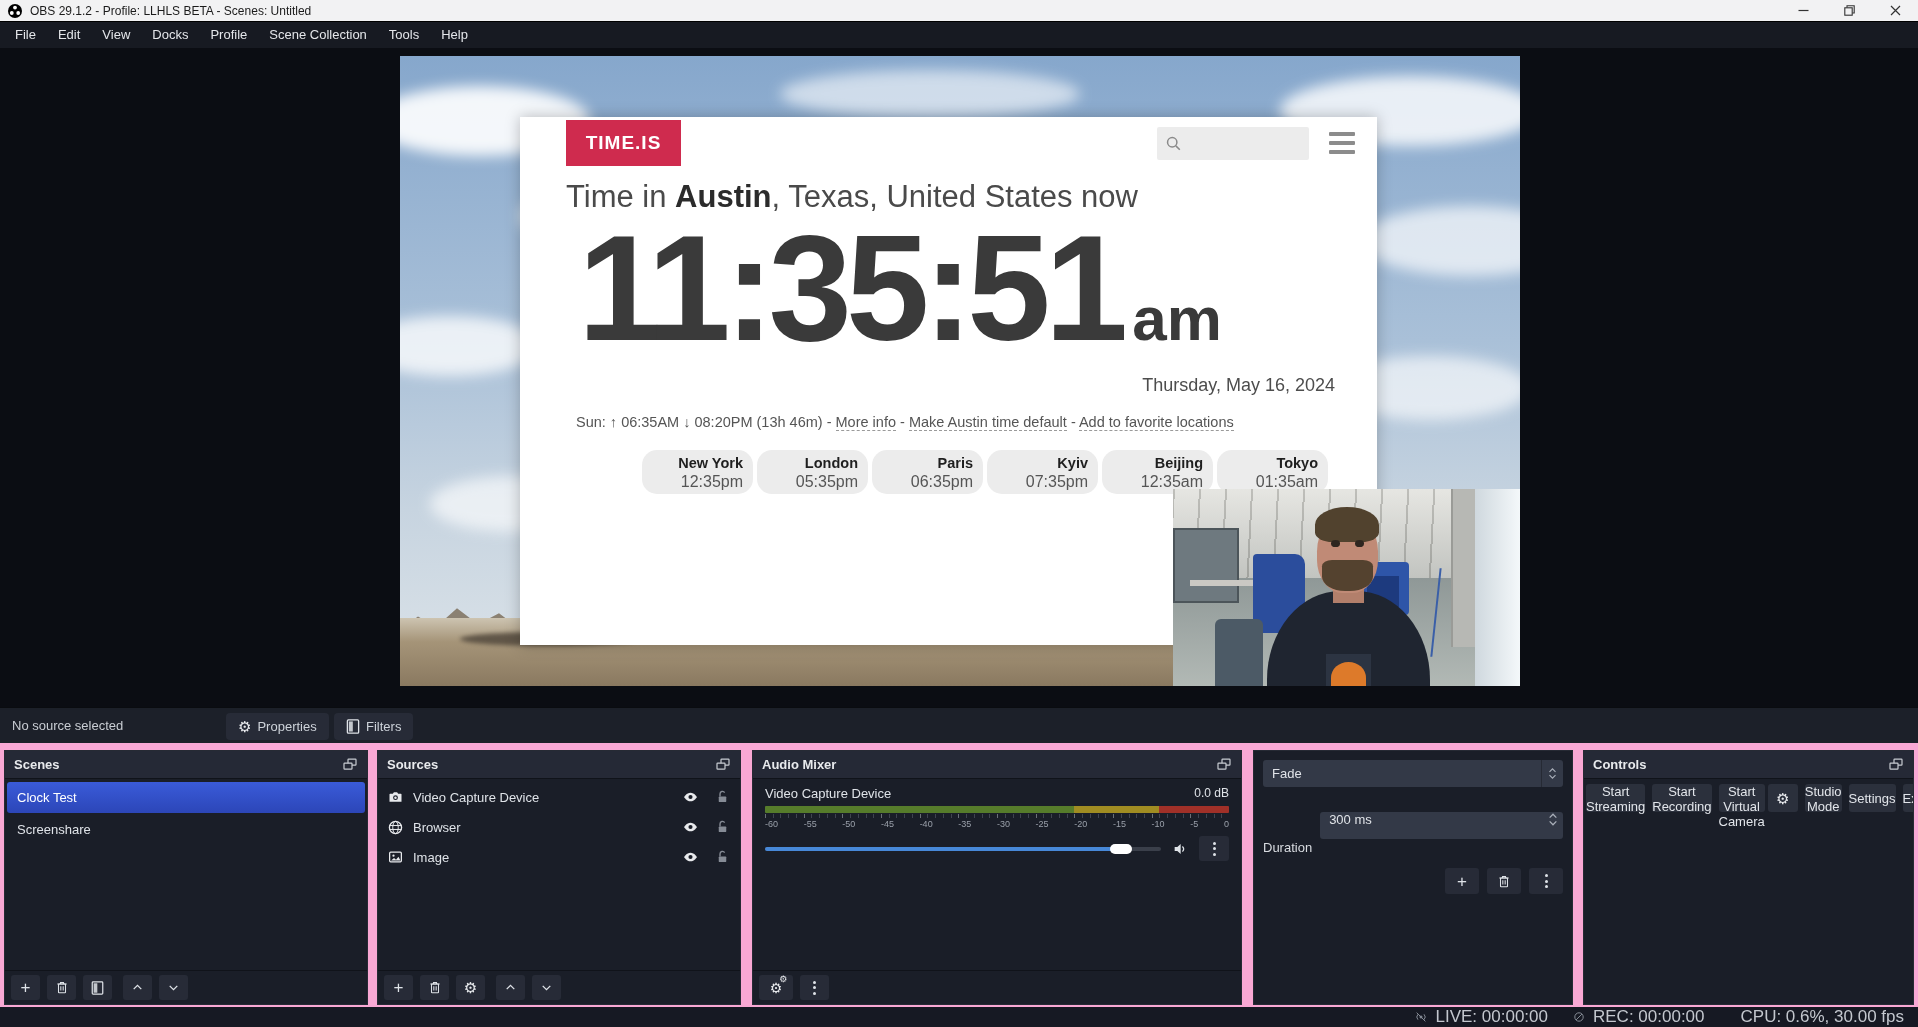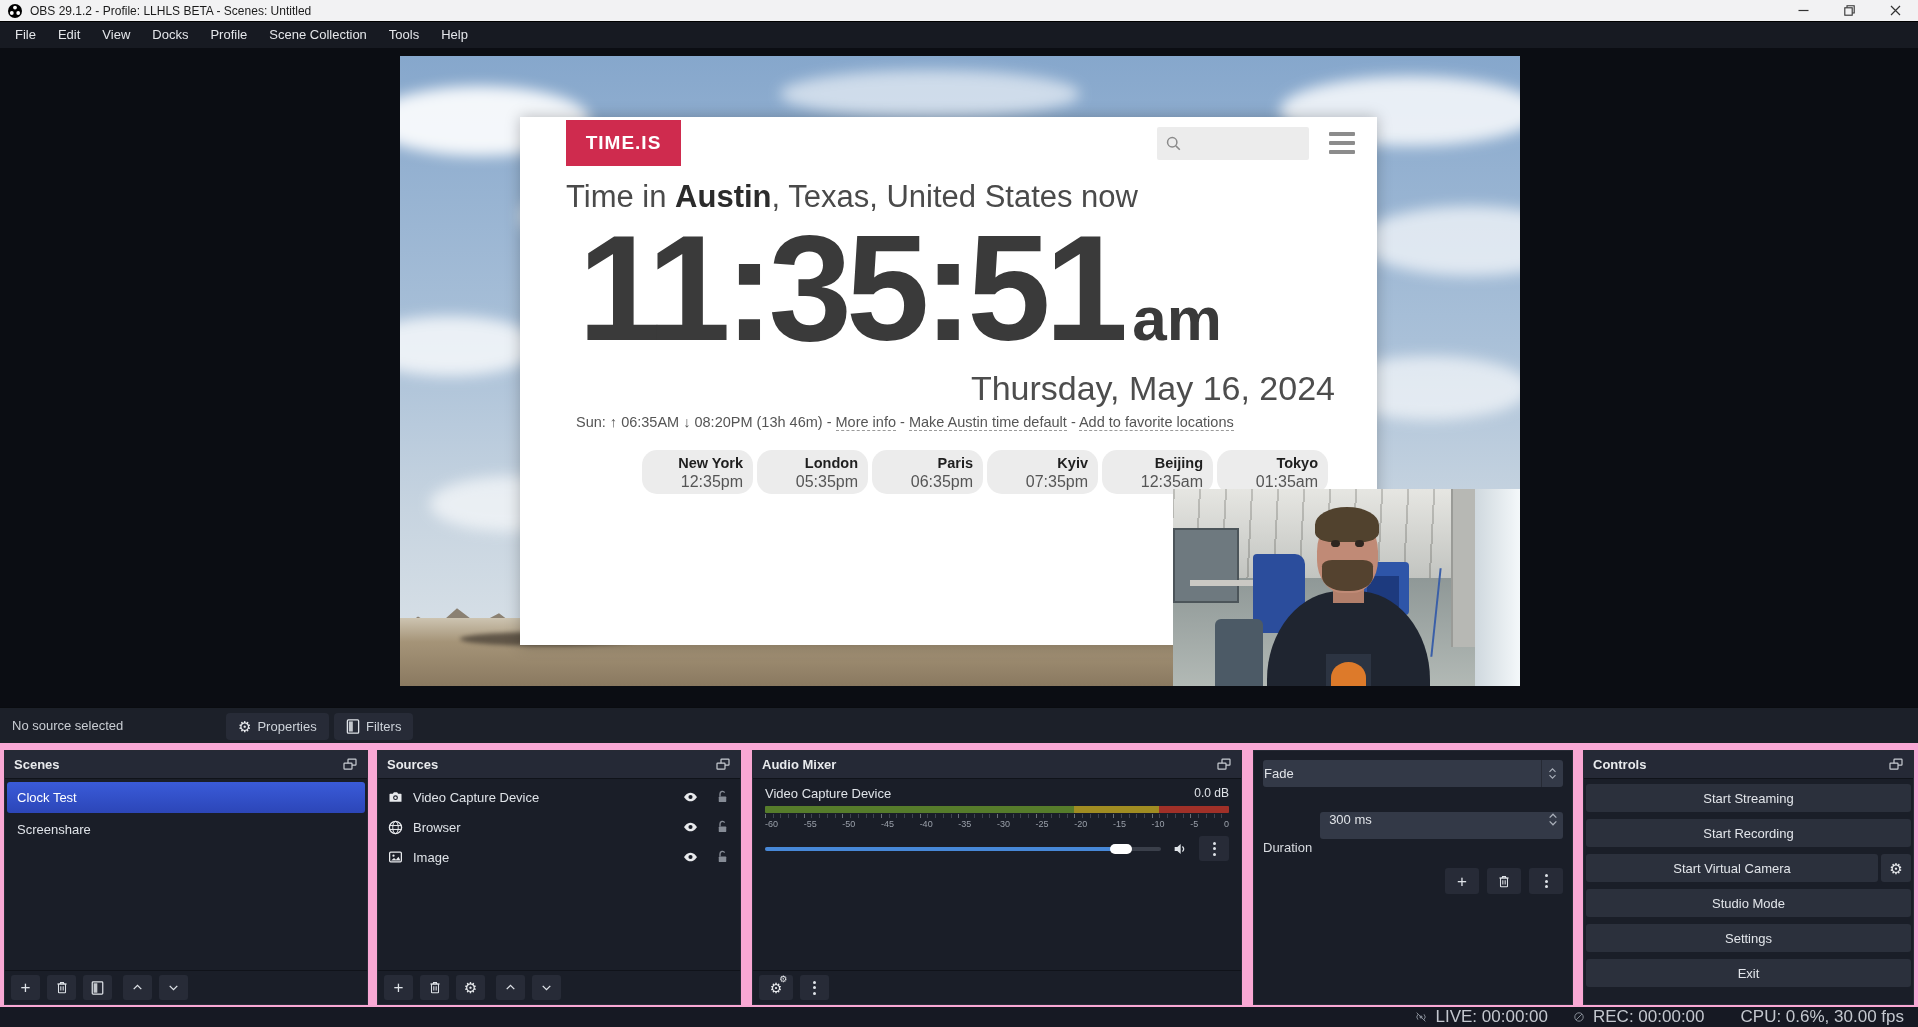--- a/index.html
+++ b/index.html
@@ -40,21 +40,21 @@
     border-radius:2px; display:flex; align-items:center; padding-left:8px; }
   #ti-search input { border:none; outline:none; background:transparent; width:110px; font-size:14px; margin-left:6px; }
   #ti-burger { position:absolute; right:22px; top:15px; width:26px; height:22px;
     display:flex; flex-direction:column; justify-content:space-between; cursor:pointer; }
   #ti-burger span { height:4px; background:#8c8c8c; border-radius:1px; }
   #ti-h1 { position:absolute; left:46px; top:62px; font-size:31px; color:#4a4a4a; white-space:nowrap; }
   #ti-h1 b { color:#2b2b2b; }
   #ti-clock { position:absolute; left:58px; top:96px; color:#3a3a3a; white-space:nowrap; }
   #ti-time { font-size:150px; font-weight:bold; letter-spacing:-6px; line-height:1; }
   #ti-ampm { font-size:62px; font-weight:bold; margin-left:10px; letter-spacing:0; }
-  #ti-date { position:absolute; right:42px; top:252px; font-size:34px; color:#4d4d4d; }
+  #ti-date { position:absolute; right:42px; top:258px; font-size:18px; color:#4d4d4d; }
   #ti-sun { position:absolute; left:56px; top:297px; font-size:14.5px; color:#555; white-space:nowrap; }
   .ti-link { color:#555; border-bottom:1px dashed #9a9a9a; cursor:pointer; }
   #ti-cities { position:absolute; left:122px; top:333px; display:flex; gap:4px; }
   .ti-city { width:111px; height:44px; background:#ececec; text-align:right; padding:4px 10px 0 0;border-radius:15px; }
   .ti-city .cname { font-size:14.5px; font-weight:bold; color:#1f1f1f; line-height:18px; }
   .ti-city .ctime { font-size:16px; color:#555; line-height:19px; }
 
   
   #webcam { position:absolute; left:773px; top:433px; width:347px; height:197px; overflow:hidden; background:#9aa3a3; }
   .wc-ceiling { position:absolute; left:0; top:0; width:100%; height:45%;
@@ -137,33 +137,33 @@
   .vol-track .fill { position:absolute; left:0; top:3px; height:4px; width:90%; background:#4788d8; border-radius:2px; }
   .vol-track .handle { position:absolute; left:calc(90% - 11px); top:0; width:22px; height:10px; background:#fff; border-radius:5px; cursor:pointer; }
   .spk { color:#dfe3e8; cursor:pointer; }
   .dots-btn { display:flex; flex-direction:column; gap:2.5px; align-items:center; justify-content:center; cursor:pointer; }
   .dots-btn i { width:3px; height:3px; background:#dfe3e8; border-radius:50%; }
   .mix-dots { width:30px; height:25px; background:#272b37; border-radius:3px; }
 
   
   #trans-body { padding:9px 9px 0 9px; }
   .combo { height:27px; background:#333947; border-radius:3px; display:flex; align-items:center; cursor:pointer; }
-  .combo .val { font-size:13px; color:#e0e3e8; padding-left:1px; flex:1; }
+  .combo .val { font-size:13px; color:#e0e3e8; padding-left:9px; flex:1; }
   .combo .dd { width:22px; height:100%; border-left:1px solid #262a34; display:flex; flex-direction:column;
     align-items:center; justify-content:center; gap:1px; color:#aab0ba; }
   .dur-row { display:flex; align-items:center; margin-top:9px; gap:8px; }
   .dur-row .dlabel { font-size:13px; color:#d9dce1;margin-top:44px; }
   .spin { flex:1; height:27px; background:#333947; border-radius:3px; display:flex; align-items:flex-start; }
   .spin .val { font-size:13px; color:#e0e3e8; padding-left:9px; flex:1; }
   .spin .arrows { width:20px; display:flex; flex-direction:column; align-items:center; gap:1px; color:#aab0ba; }
   .trans-btns { display:flex; justify-content:flex-end; gap:8px; margin-top:13px; }
   .trans-btns .tool-btn { width:34px; height:26px; }
 
   
-  #controls-body { padding:5px 2px; display:flex; flex-direction:column; gap:7px; }
+  #controls-body { padding:5px 2px; display:flex; flex-direction:row; gap:7px; }
   .ctl-row { display:flex; gap:3px; }
   .ctl-btn { flex:1; height:28px; background:#2b303c; border:none; border-radius:3px; color:#e2e5ea;
     font-size:13px; cursor:pointer; font-family:inherit; }
   .vc-gear { display:none; width:30px; height:28px; background:#2b303c; border:none; border-radius:3px;
     align-items:center; justify-content:center; cursor:pointer; }
   .vc-gear.show { display:flex; }
 
   
   #statusbar { position:absolute; left:0; top:1007px; width:1918px; height:20px; background:#161923;
     display:flex; align-items:center; justify-content:flex-end; padding-right:14px; gap:7px; }

